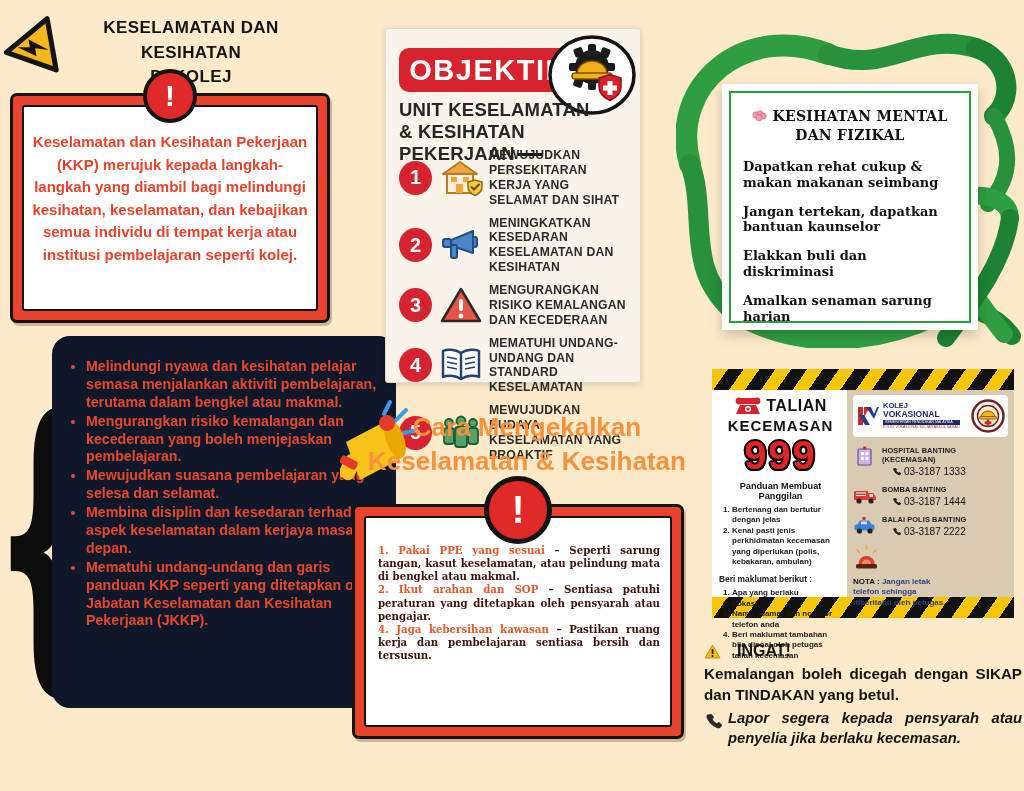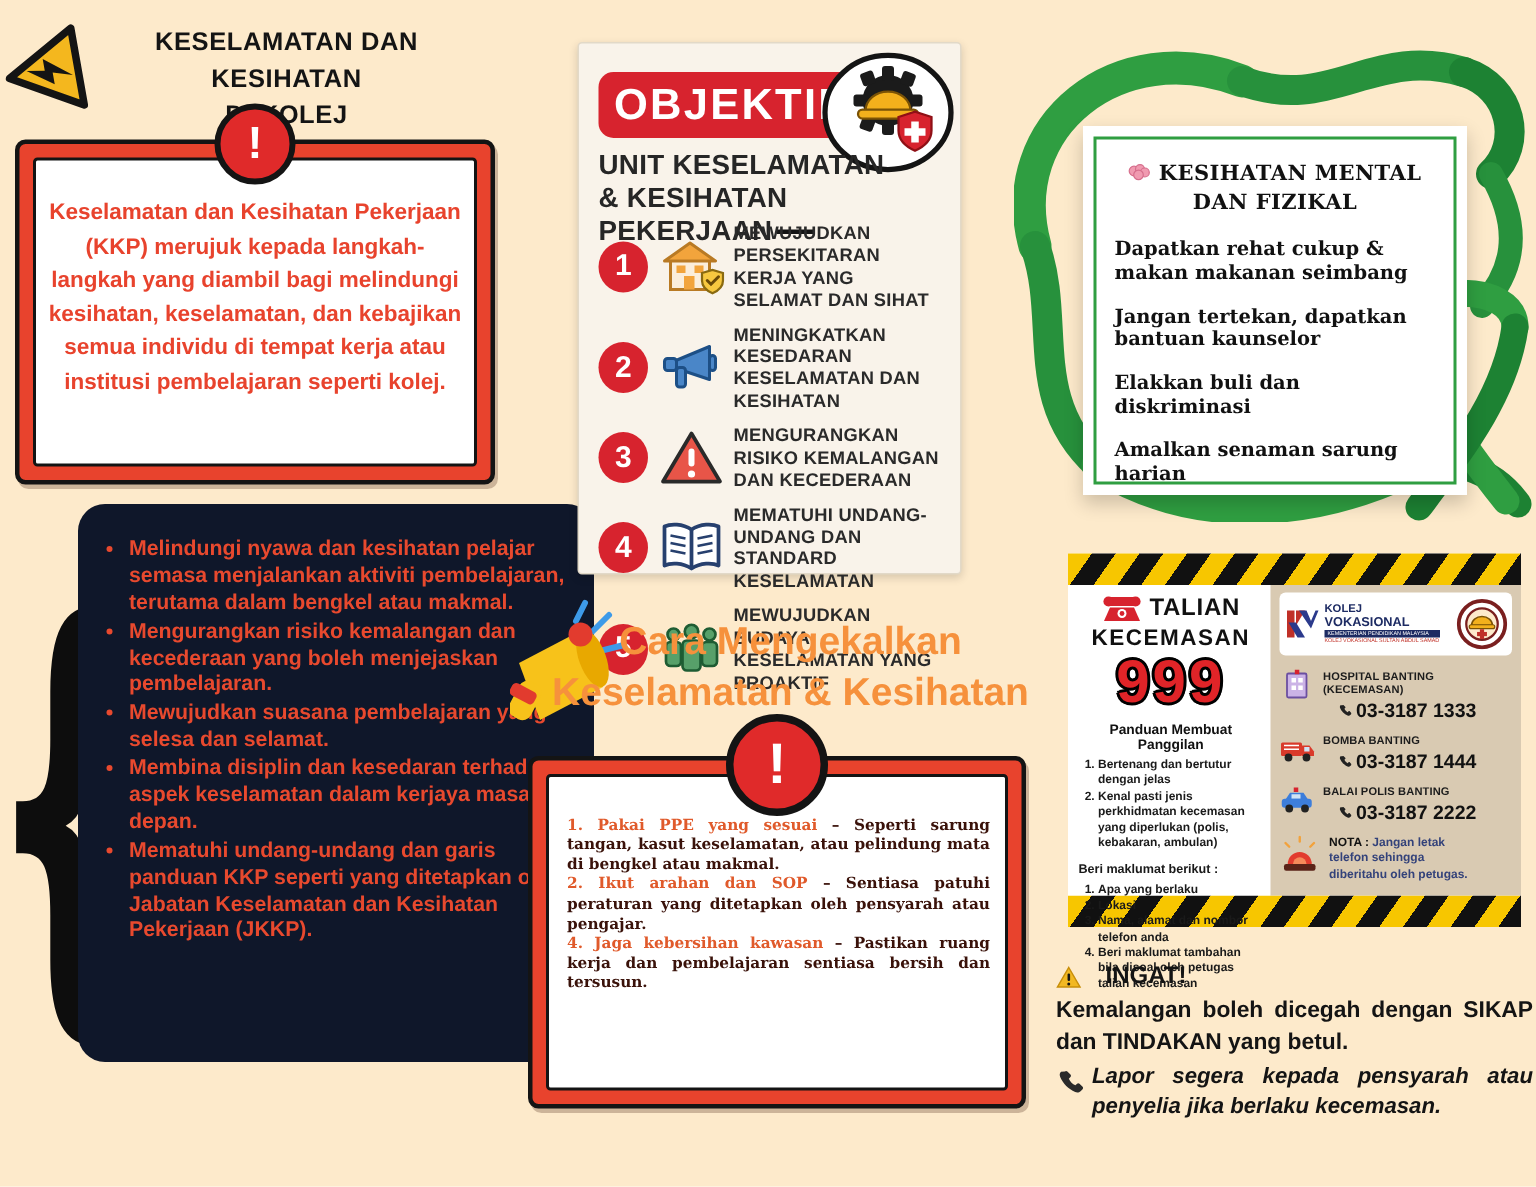--- a/index.html
+++ b/index.html
@@ -89,22 +89,22 @@
   .logo-text{display:flex;flex-direction:column;line-height:1.05;}
   .logo-name1{font-size:7.5px;font-weight:800;color:#1d2b63;}
   .logo-name2{font-size:8.5px;font-weight:800;color:#1d2b63;}
   .logo-bar{background:#1d2b63;color:#fff;font-size:3.6px;padding:1px 2px;margin-top:1px;white-space:nowrap;}
   .logo-sub{color:#c03028;font-size:3.6px;margin-top:1px;white-space:nowrap;}
   #contacts{margin-top:9px;}
   .contact-row{display:flex;gap:5px;margin-bottom:8px;align-items:flex-start;}
   .contact-icon{flex:none;width:24px;height:20px;}
   .contact-name{font-size:7.4px;font-weight:800;color:#1c1c1c;letter-spacing:.1px;}
   .contact-phone{display:flex;align-items:center;gap:3px;margin-top:2px;padding-left:10px;}
-  .contact-phone span{font-size:13px;font-weight:700;color:#111;}
-  #nota-row{display:flex;gap:6px;margin-top:2px;}
+  .contact-phone span{font-size:10px;font-weight:400;color:#111;}
+  #nota-row{display:flex;gap:6px;margin-top:2px;flex-direction:column;}
   #nota-text{font-size:8px;font-weight:700;line-height:1.3;width:104px;color:#33427a;}
   #nota-text b{color:#111;}
 
   
   #ingat-section{left:704px;top:642px;width:318px;color:#141414;}
   #ingat-title-row{display:flex;align-items:center;gap:16px;font-weight:800;font-size:16px;}
   #ingat-para{margin-top:3px;font-weight:800;font-size:15.2px;line-height:1.4;text-align:justify;}
   #ingat-call{margin-top:3px;font-style:italic;font-weight:600;font-size:14.8px;line-height:1.35;text-align:justify;}
   #ingat-call svg{float:left;margin:3px 6px 0 0;}
 </style>

